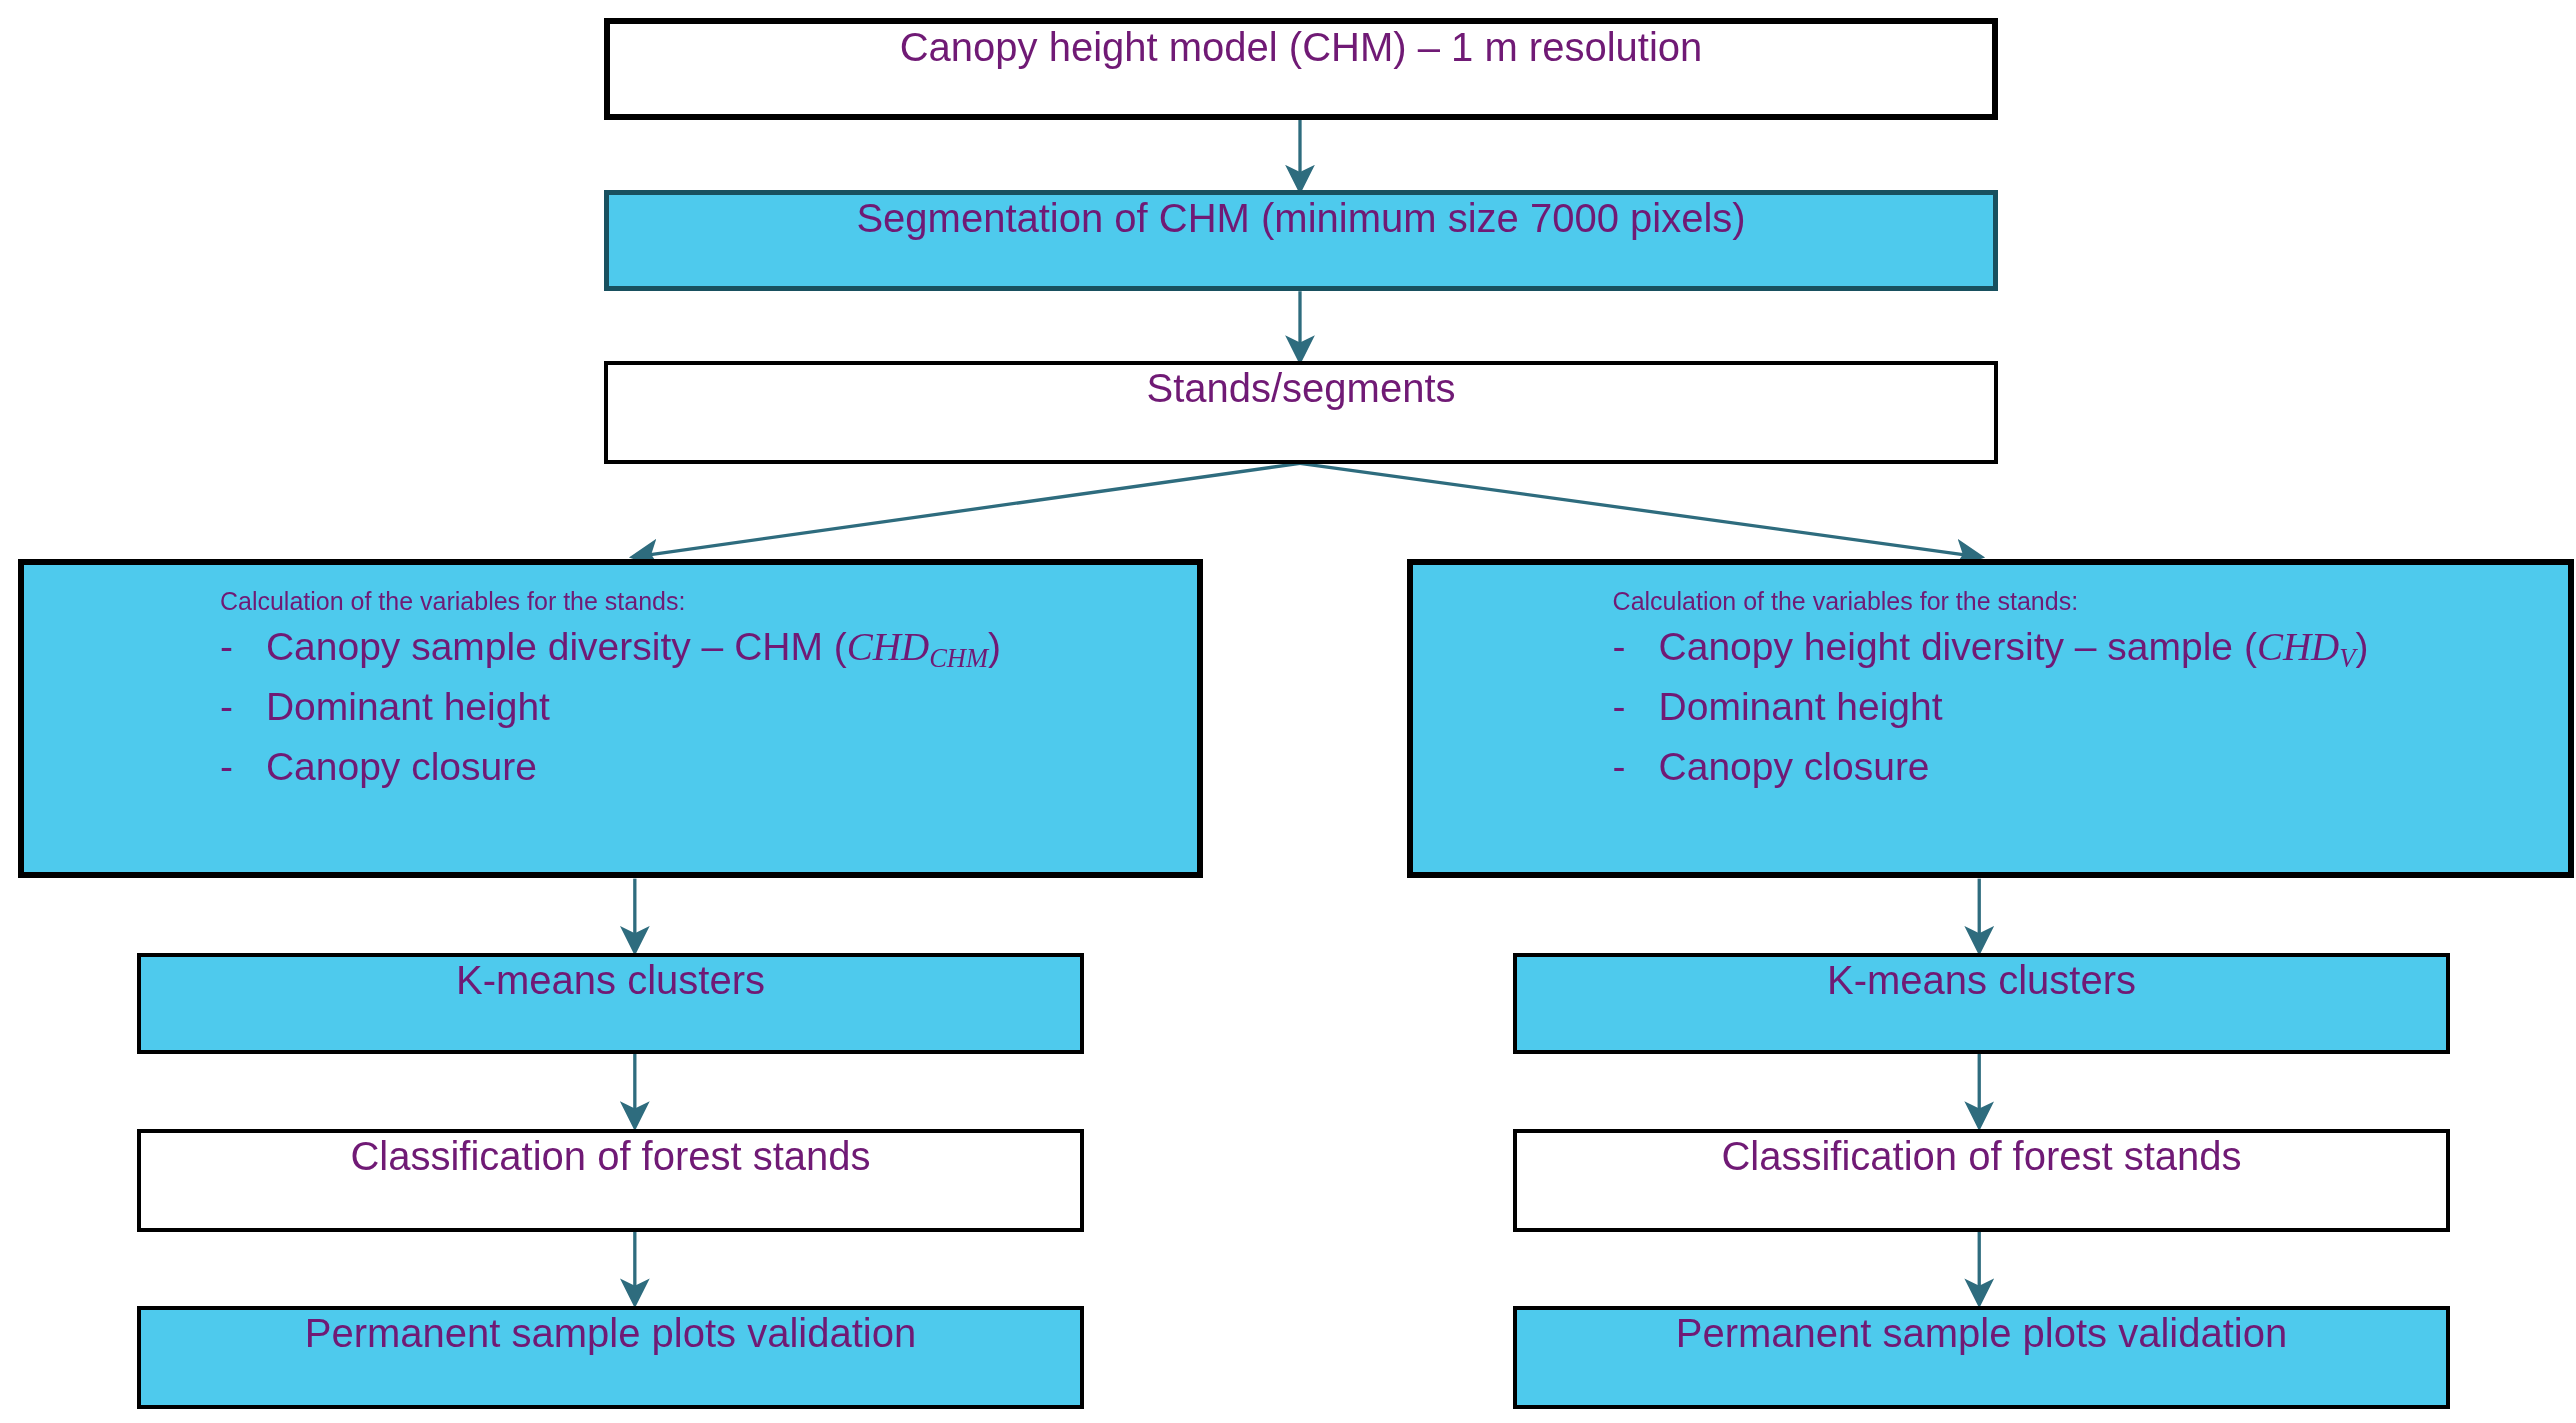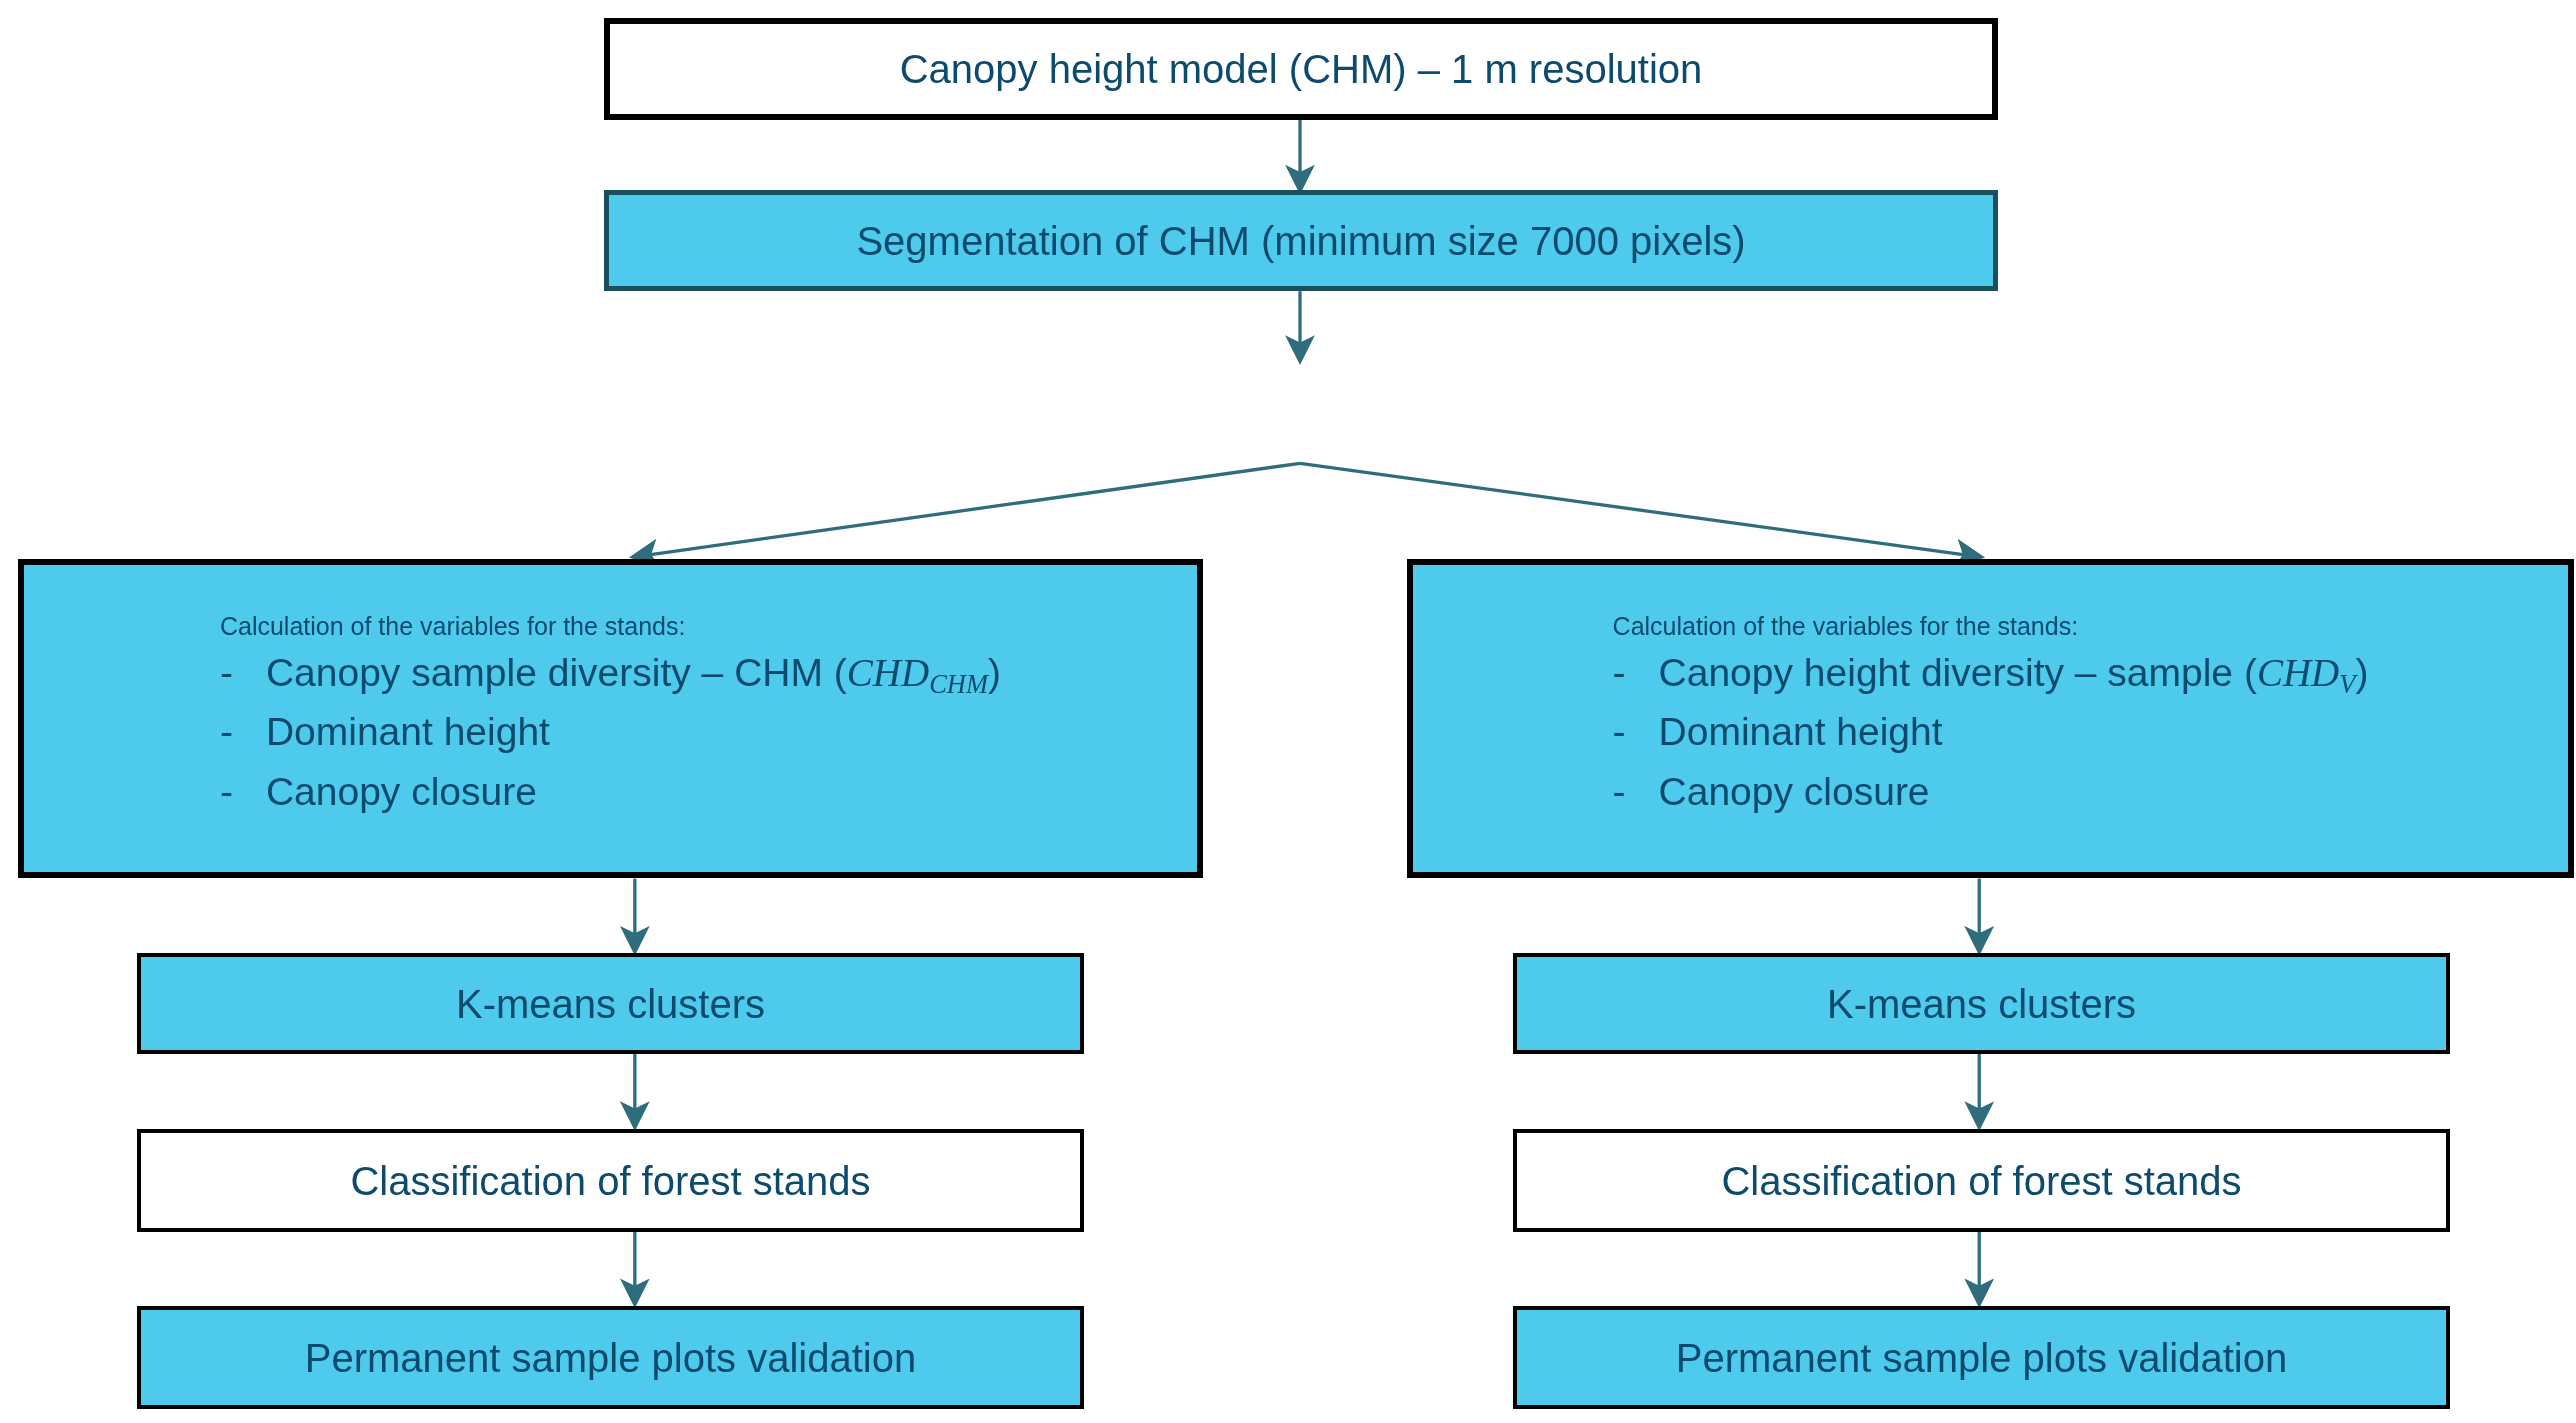--- a/index.html
+++ b/index.html
@@ -12,23 +12,22 @@
     width: 2576px;
     height: 1423px;
     background: #ffffff;
     font-family: "Liberation Sans", sans-serif;
     overflow: hidden;
   }
   .node {
     position: absolute;
     box-sizing: border-box;
     display: flex;
-    align-items: center;
     justify-content: center;
-    color: #0c4a6e;
+    color: #701a75;
     line-height: 1.15;
   }
   .node-white {
     background: #ffffff;
     border: 4.1px solid #000000;
   }
   .node-blue {
     background: #4ECAED;
     border: 4.1px solid #000000;
   }
@@ -125,20 +124,23 @@
   </svg>
 
   <div class="node node-white node-thick" style="left:604px; top:18px; width:1394px; height:102px;">
     <span class="label">Canopy height model (CHM) – 1 m resolution</span>
   </div>
 
   <div class="node node-blue-teal" style="left:604px; top:190px; width:1394px; height:101px;">
     <span class="label">Segmentation of CHM (minimum size 7000 pixels)</span>
   </div>
 
+  <div class="node node-white" style="left:604px; top:361px; width:1394px; height:103px;">
+    <span class="label">Stands/segments</span>
+  </div>
 
   <div class="node node-blue node-thick" style="left:18px; top:559px; width:1185px; height:319px;">
     <div class="varbox">
       <div class="heading">Calculation of the variables for the stands:</div>
       <ul>
         <li>
           <span class="dash">-</span>
           <span><span>Canopy sample diversity – CHM (</span><span class="mathvar"><span>CHD</span><sub>CHM</sub></span><span>)</span></span>
         </li>
         <li>

